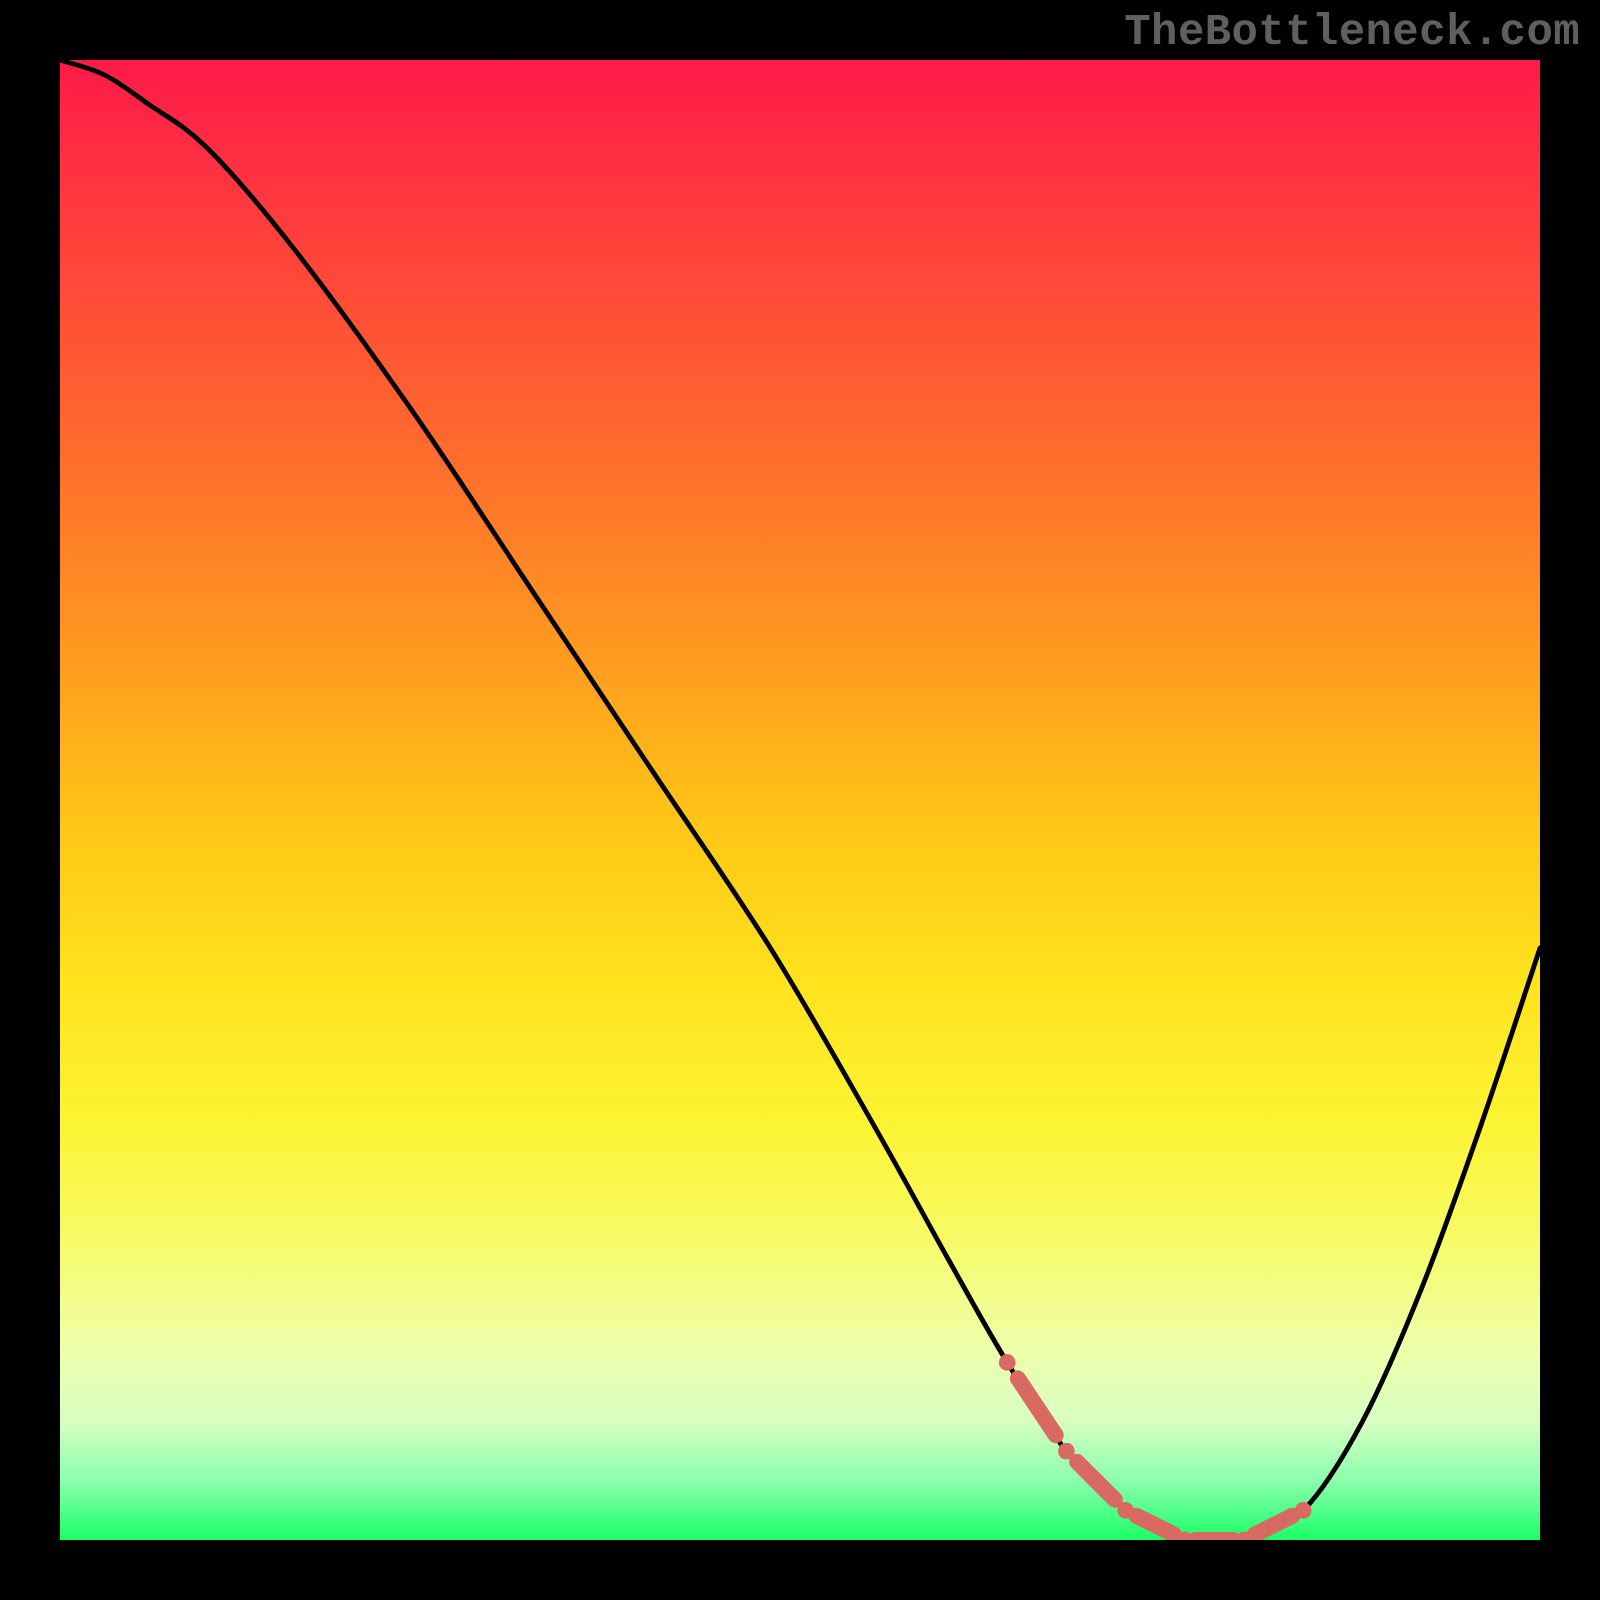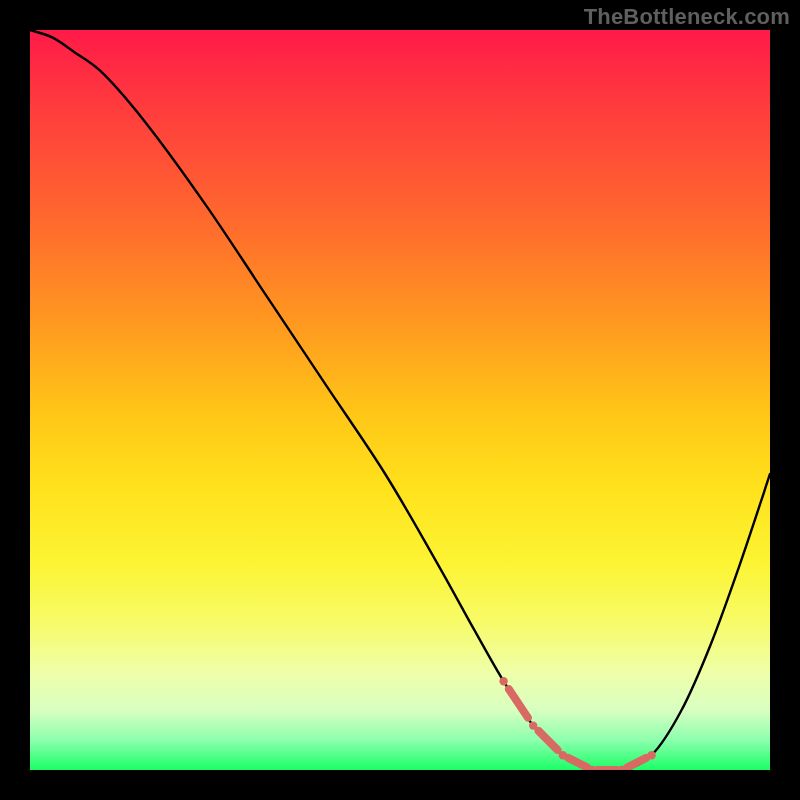--- a/index.html
+++ b/index.html
@@ -19,20 +19,21 @@
   }
   .watermark {
     position: absolute;
     top: 4px;
     right: 10px;
     color: #5f5f5f;
     font-size: 22px;
     font-weight: 600;
     letter-spacing: 0.2px;
     z-index: 20;
+    font-family: Liberation Mono, monospace;
   }
   .plot-area {
     position: absolute;
     left: 30px;
     top: 30px;
     width: 740px;
     height: 740px;
     background: linear-gradient(to bottom,
       #ff1a48 0%,
       #ff3a3e 10%,

